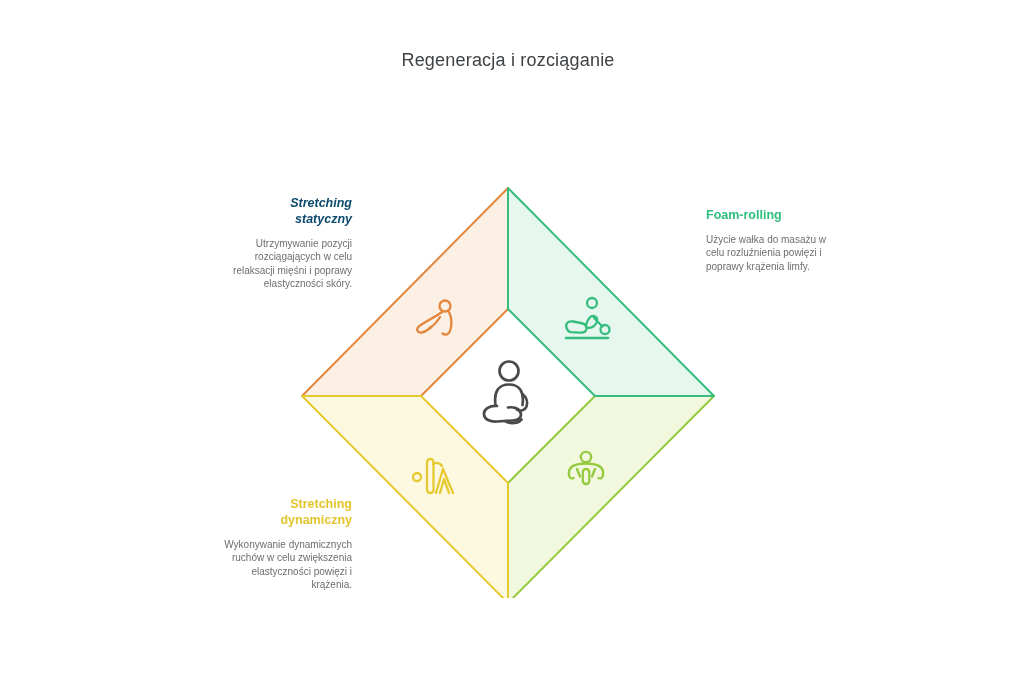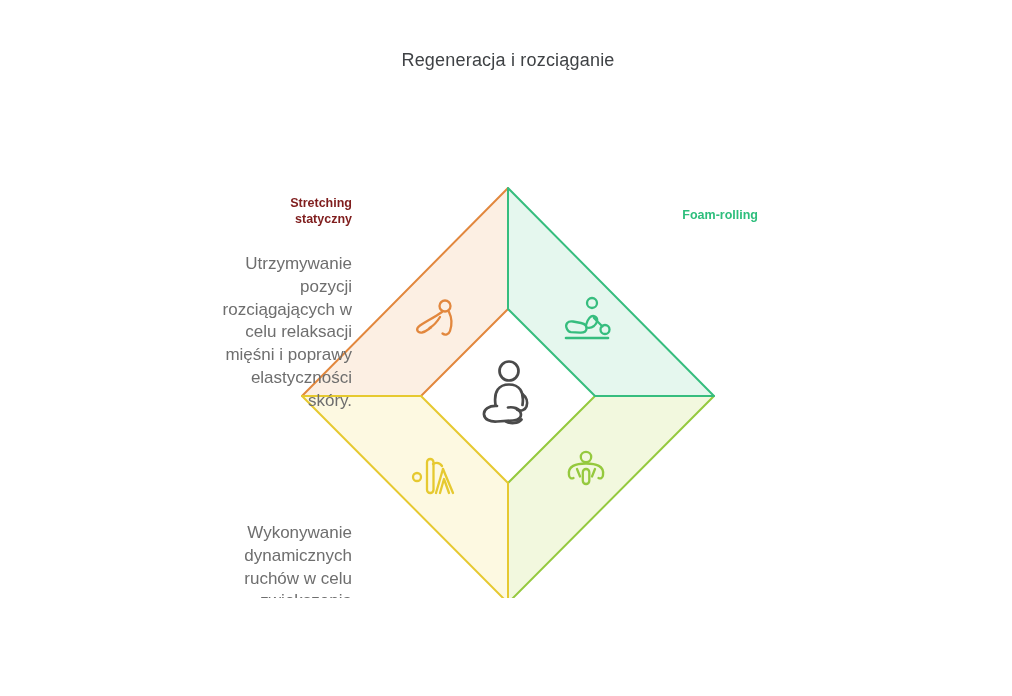--- a/index.html
+++ b/index.html
@@ -8,31 +8,31 @@
     font-family:"Liberation Sans", sans-serif; overflow:hidden;
   }
   .page-title {
     position:absolute; top:50px; left:0; width:1016px; text-align:center;
     font-size:18px; font-weight:400; color:#3f4245; letter-spacing:0.2px;
   }
   .diagram-svg { position:absolute; left:0; top:0; width:1012px; height:696px; }
 
   .tb { position:absolute; }
   .tb .tb-label { font-size:12.5px; font-weight:700; line-height:1.28; max-width:102px; }
-  .tb .tb-desc  { font-size:17px; color:#6e6e6e; line-height:1.34; margin-top:26px; }
+  .tb .tb-desc  { font-size:10px; color:#6e6e6e; line-height:1.34; margin-top:10px; }
   .tb.align-right { text-align:right; }
   .tb.align-right .tb-label { margin-left:auto; }
 
-  .c-orange { color:#7f1d1d; }
+  .c-orange { color:#0c4a6e;font-style:italic; }
   .c-green  { color:#2DBE7C; }
   .c-yellow { color:#E4C42C; }
   .c-lime   { color:#8CC63F; }
 
   .tb-tl { left:222px; top:195px; width:130px; }
-  .tb-tr { left:656px; top:207px; width:121px;text-align:right; }
+  .tb-tr { left:706px; top:207px; width:121px; }
   .tb-bl { left:222px; top:496px; width:130px; }
   .tb-br { left:666px; top:496px; width:121px; }
 </style>
 </head>
 <body>
 
 <div class="canvas">
 
   <div class="page-title">Regeneracja i rozciąganie</div>
 
@@ -90,22 +90,24 @@
     </g>
   </svg>
 
   <div class="tb tb-tl align-right">
     <div class="tb-label c-orange">Stretching statyczny</div>
     <div class="tb-desc">Utrzymywanie pozycji rozciągających w celu relaksacji mięśni i poprawy elastyczności skóry.</div>
   </div>
 
   <div class="tb tb-tr">
     <div class="tb-label c-green">Foam-rolling</div>
+    <div class="tb-desc">Użycie wałka do masażu w celu rozluźnienia powięzi i poprawy krążenia limfy.</div>
   </div>
 
   <div class="tb tb-bl align-right">
+    <div class="tb-label c-yellow">Stretching dynamiczny</div>
     <div class="tb-desc">Wykonywanie dynamicznych ruchów w celu zwiększenia elastyczności powięzi i krążenia.</div>
   </div>
 
   <div class="tb tb-br">
   </div>
 
 </div>
 
 </body></html>

